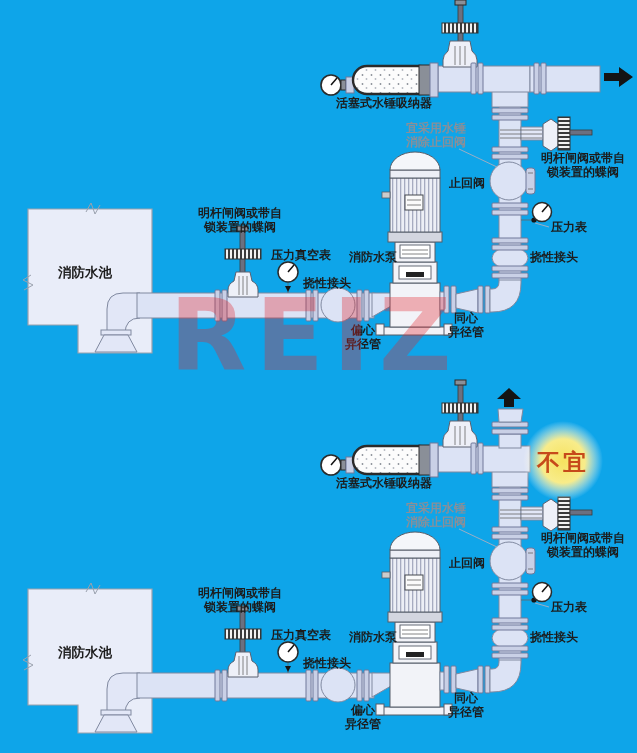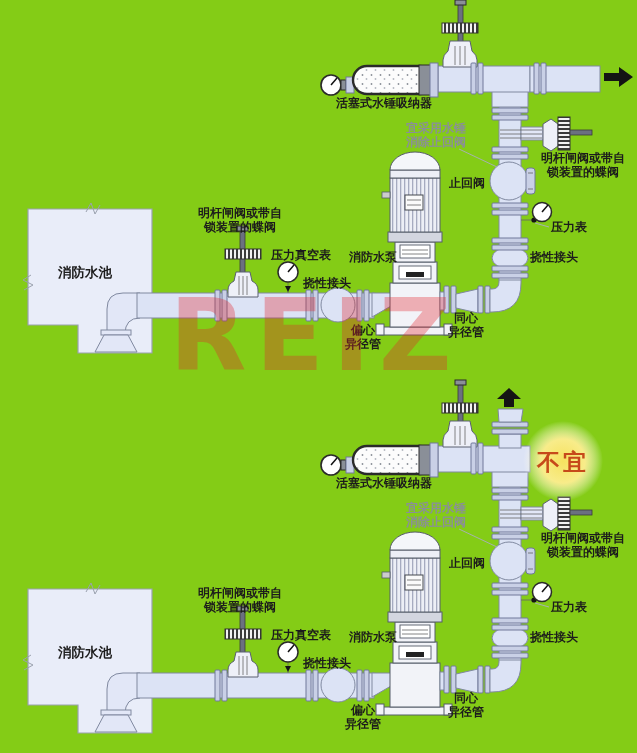--- a/index.html
+++ b/index.html
@@ -1,16 +1,16 @@
 <!DOCTYPE html>
 <html><head>
 <meta charset="utf-8">
 <style>
   html,body{margin:0;padding:0;background:#fff;}
-  .stage{width:637px;height:753px;position:relative;background:#84cc16;overflow:hidden;}
+  .stage{width:637px;height:753px;position:relative;background:#0ea5e9;overflow:hidden;}
   svg{display:block;}
   .pipe{fill:#dce3f5;stroke:#8089a0;stroke-width:1;}
   .pipe2{fill:#e2e7f7;stroke:#8089a0;stroke-width:1;}
   .tank{fill:#e9edf9;stroke:#9aa1ae;stroke-width:1.2;}
   .flange rect, .flg{fill:#c9d0e6;stroke:#70789a;stroke-width:1;}
   .metal{fill:#eef0f8;stroke:#5a6070;stroke-width:1;}
   .steel{fill:#f2f3f8;stroke:#555c68;stroke-width:1;}
   .dark{fill:#8a8f98;stroke:#2a2a2a;stroke-width:1;}
   .blackfill{fill:#141414;stroke:none;}
   .thin{stroke:#666;stroke-width:0.8;fill:none;}

